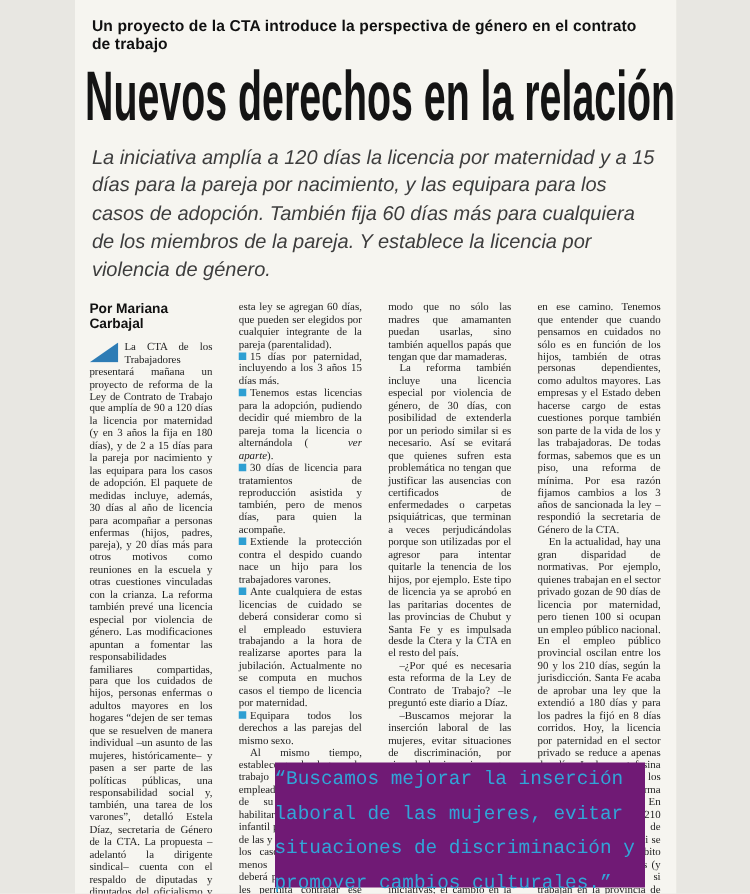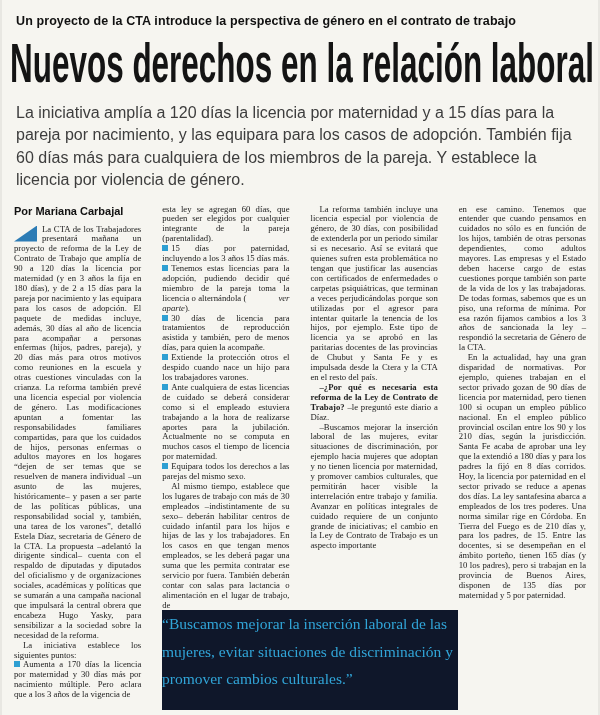--- a/index.html
+++ b/index.html
@@ -1,19 +1,19 @@
 <!DOCTYPE html>
 <html lang="es"><head>
 <meta charset="utf-8">
 <style>
   html,body{margin:0;padding:0;}
   body{background:#e8e7e2;}
   .page{
     position:relative;
-    width:596px;height:715px;
+    width:481px;height:715px;
     margin:0 auto;
     background:#f6f5f0;
     overflow:hidden;
     color:#1c1c1c;
     font-family:"Liberation Serif","DejaVu Serif",serif;
   }
   .kicker{
     margin:14px 14px 0 14px;
     font-family:"Liberation Sans","DejaVu Sans",sans-serif;
     font-weight:bold;
@@ -22,20 +22,21 @@
     color:#111;
   }
   .headline-wrap{margin:5px 8px 0 8px;}
   .headline-wrap svg{display:block;}
   .deck{
     margin:9px 14px 0 14px;
     font-family:"Liberation Sans","DejaVu Sans",sans-serif;
     font-size:16px;
     line-height:1.4;
     color:#3d3d3d;
+    font-style:italic;
   }
   .columns{
     display:grid;
     grid-template-columns:repeat(4,1fr);
     column-gap:21px;
     margin:13px 12px 0 12px;
   }
   .col{min-width:0;}
   .byline{
     font-family:"Liberation Sans","DejaVu Sans",sans-serif;
@@ -62,28 +63,28 @@
     background:var(--tri-blue,#2d7cb5);
     clip-path:polygon(0 100%,100% 0,100% 100%);
   }
   .sq{
     display:inline-block;
     width:6px;height:6px;
     margin-right:3px;
     background:var(--bullet-blue,#2e9fd2);
     vertical-align:baseline;
   }
-  .b{font-weight:bold;}
+  .b{font-weight:normal;}
   .i{font-style:italic;padding-left:32px;}
   .pull-quote{
     position:absolute;
     left:160px;top:610px;
     width:296px;height:100px;
-    background:#0f172a;
-    font-family:Liberation Serif, serif;
+    background:#701a75;
+    font-family:Liberation Mono, monospace;
     font-size:15.5px;
     line-height:1.78;
     color:var(--quote-blue,#31a5d8);
     z-index:2;
   }
 </style>
 </head>
 <body>
 
 <div class="page" style="--tri-blue: #2d7cb5; --bullet-blue: #2e9fd2; --quote-blue: #31a5d8; background: rgb(246, 245, 240);">
@@ -103,26 +104,27 @@
         <div class="byline">Por Mariana Carbajal</div>
         <p class="bp lead"><span class="tri"></span><span>La CTA de los Trabajadores presentará mañana un proyecto de reforma de la Ley de Contrato de Trabajo que amplía de 90 a 120 días la licencia por maternidad (y en 3 años la fija en 180 días), y de 2 a 15 días para la pareja por nacimiento y las equipara para los casos de adopción. El paquete de medidas incluye, además, 30 días al año de licencia para acompañar a personas enfermas (hijos, padres, pareja), y 20 días más para otros motivos como reuniones en la escuela y otras cuestiones vinculadas con la crianza. La reforma también prevé una licencia especial por violencia de género. Las modificaciones apuntan a fomentar las responsabilidades familiares compartidas, para que los cuidados de hijos, personas enfermas o adultos mayores en los hogares “dejen de ser temas que se resuelven de manera individual –un asunto de las mujeres, históricamente– y pasen a ser parte de las políticas públicas, una responsabilidad social y, también, una tarea de los varones”, detalló Estela Díaz, secretaria de Género de la CTA. La propuesta –adelantó la dirigente sindical– cuenta con el respaldo de diputadas y diputados del oficialismo y de organizaciones sociales, académicas y políticas que se sumarán a una campaña nacional que impulsará la central obrera que encabeza Hugo Yasky, para sensibilizar a la sociedad sobre la necesidad de la reforma.</span></p>
         <p class="bp para"><span>La iniciativa establece los siguientes puntos:</span></p>
         <p class="bp bullet"><span class="sq"></span><span>Aumenta a 170 días la licencia por maternidad y 30 días más por nacimiento múltiple. Pero aclara que a los 3 años de la vigencia de</span></p>
       </div>
       <div class="col">
         <p class="bp cont"><span>esta ley se agregan 60 días, que pueden ser elegidos por cualquier integrante de la pareja (parentalidad).</span></p>
         <p class="bp bullet"><span class="sq"></span><span>15 días por paternidad, incluyendo a los 3 años 15 días más.</span></p>
         <p class="bp bullet"><span class="sq"></span><span>Tenemos estas licencias para la adopción, pudiendo decidir qué miembro de la pareja toma la licencia o alternándola (</span><span class="i">ver aparte</span><span>).</span></p>
         <p class="bp bullet"><span class="sq"></span><span>30 días de licencia para tratamientos de reproducción asistida y también, pero de menos días, para quien la acompañe.</span></p>
-        <p class="bp bullet"><span class="sq"></span><span>Extiende la protección otros el despido cuando nace un hijo para los trabajadores varones.</span></p>
+        <p class="bp bullet"><span class="sq"></span><span>Extiende la protección contra el despido cuando nace un hijo para los trabajadores varones.</span></p>
         <p class="bp bullet"><span class="sq"></span><span>Ante cualquiera de estas licencias de cuidado se deberá considerar como si el empleado estuviera trabajando a la hora de realizarse aportes para la jubilación. Actualmente no se computa en muchos casos el tiempo de licencia por maternidad.</span></p>
         <p class="bp bullet"><span class="sq"></span><span>Equipara todos los derechos a las parejas del mismo sexo.</span></p>
         <p class="bp para"><span>Al mismo tiempo, establece que los lugares de trabajo con más de 30 empleados –indistintamente de su sexo– deberán habilitar centros de cuidado infantil para los hijos e hijas de las y los trabajadores. En los casos en que tengan menos empleados, se les deberá pagar una suma que les permita contratar ese servicio por fuera. También deberán contar con salas para lactancia o alimentación en el lugar de trabajo, de</span></p>
       </div>
       <div class="col">
+        <p class="bp cont"><span>modo que no sólo las madres que amamanten puedan usarlas, sino también aquellos papás que tengan que dar mamaderas.</span></p>
         <p class="bp para"><span>La reforma también incluye una licencia especial por violencia de género, de 30 días, con posibilidad de extenderla por un periodo similar si es necesario. Así se evitará que quienes sufren esta problemática no tengan que justificar las ausencias con certificados de enfermedades o carpetas psiquiátricas, que terminan a veces perjudicándolas porque son utilizadas por el agresor para intentar quitarle la tenencia de los hijos, por ejemplo. Este tipo de licencia ya se aprobó en las paritarias docentes de las provincias de Chubut y Santa Fe y es impulsada desde la Ctera y la CTA en el resto del país.</span></p>
         <p class="bp para"><span class="b">–¿Por qué es necesaria esta reforma de la Ley de Contrato de Trabajo?</span><span> –le preguntó este diario a Díaz.</span></p>
         <p class="bp para"><span>–Buscamos mejorar la inserción laboral de las mujeres, evitar situaciones de discriminación, por ejemplo hacia mujeres que adoptan y no tienen licencia por maternidad, y promover cambios culturales, que permitirán hacer visible la interrelación entre trabajo y familia. Avanzar en políticas integrales de cuidado requiere de un conjunto grande de iniciativas; el cambio en la Ley de Contrato de Trabajo es un aspecto importante</span></p>
       </div>
       <div class="col">
         <p class="bp cont"><span>en ese camino. Tenemos que entender que cuando pensamos en cuidados no sólo es en función de los hijos, también de otras personas dependientes, como adultos mayores. Las empresas y el Estado deben hacerse cargo de estas cuestiones porque también son parte de la vida de los y las trabajadoras. De todas formas, sabemos que es un piso, una reforma de mínima. Por esa razón fijamos cambios a los 3 años de sancionada la ley –respondió la secretaria de Género de la CTA.</span></p>
         <p class="bp para"><span>En la actualidad, hay una gran disparidad de normativas. Por ejemplo, quienes trabajan en el sector privado gozan de 90 días de licencia por maternidad, pero tienen 100 si ocupan un empleo público nacional. En el empleo público provincial oscilan entre los 90 y los 210 días, según la jurisdicción. Santa Fe acaba de aprobar una ley que la extendió a 180 días y para los padres la fijó en 8 días corridos. Hoy, la licencia por paternidad en el sector privado se reduce a apenas dos días. La ley santafesina abarca a empleados de los tres poderes. Una norma similar rige en Córdoba. En Tierra del Fuego es de 210 días y, para los padres, de 15. Entre las docentes, si se desempeñan en el ámbito porteño, tienen 165 días (y 10 los padres), pero si trabajan en la provincia de Buenos Aires, disponen de 135 días por maternidad y 5 por paternidad.</span></p>
       </div>
     </div>
 

